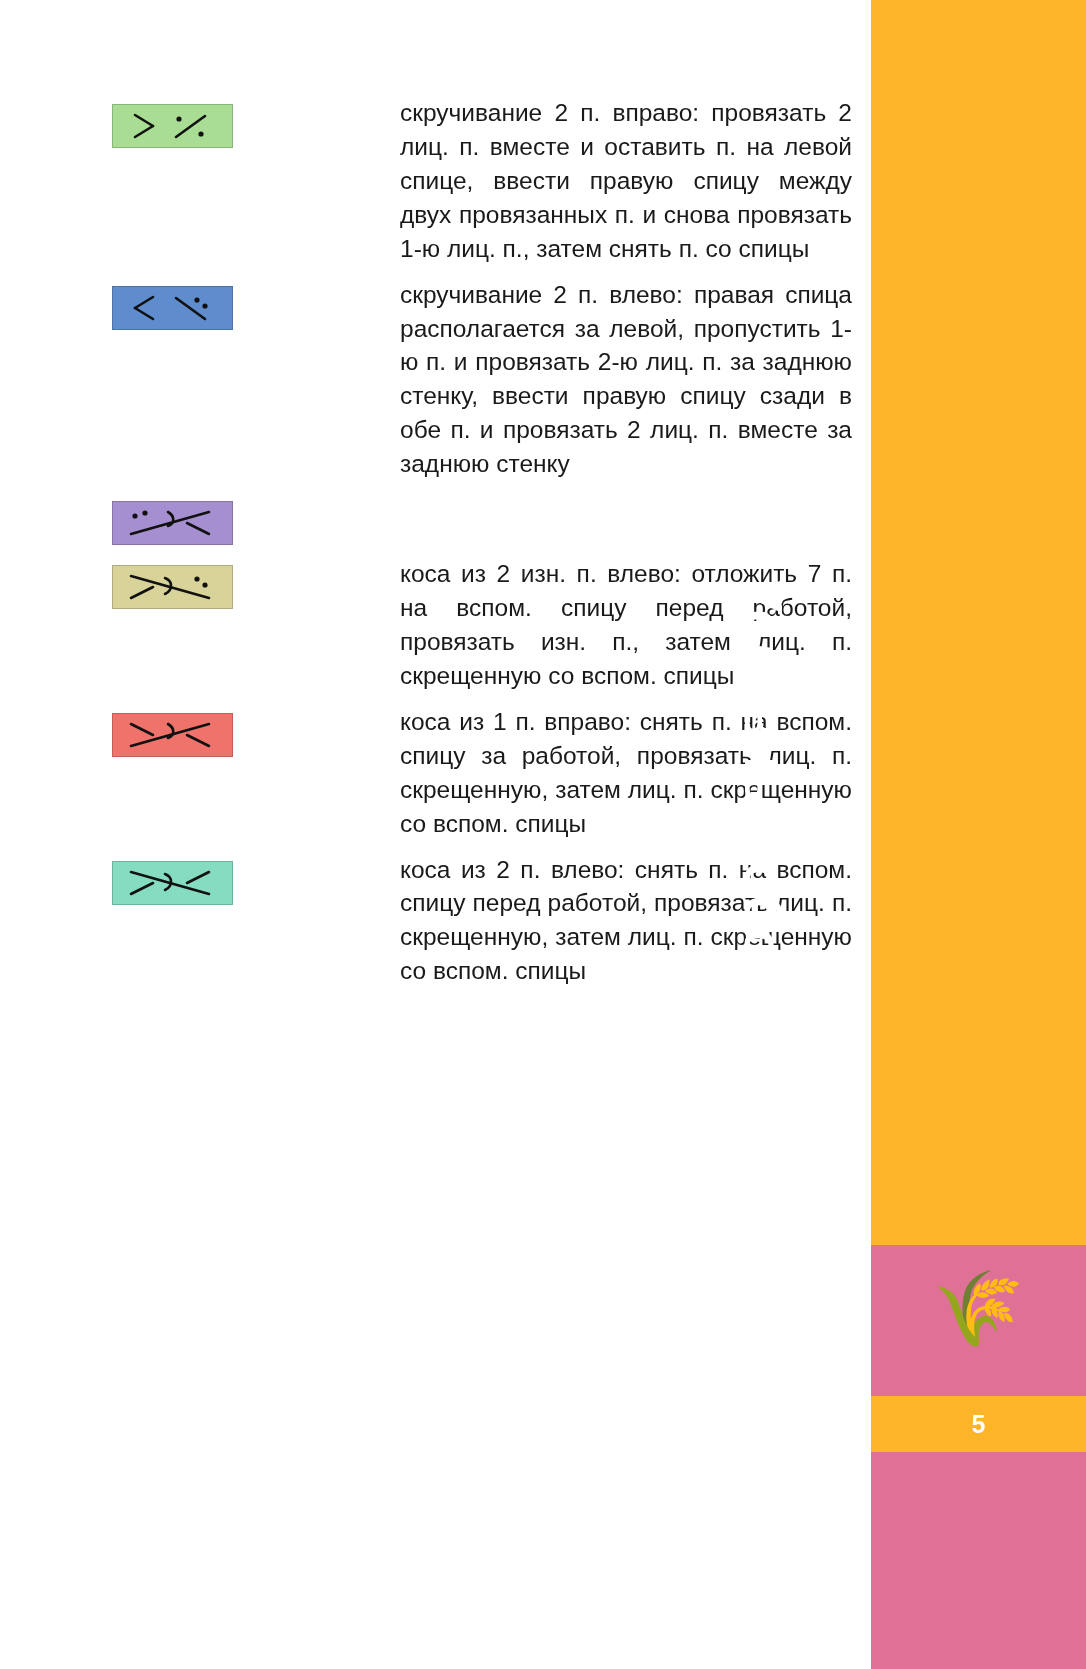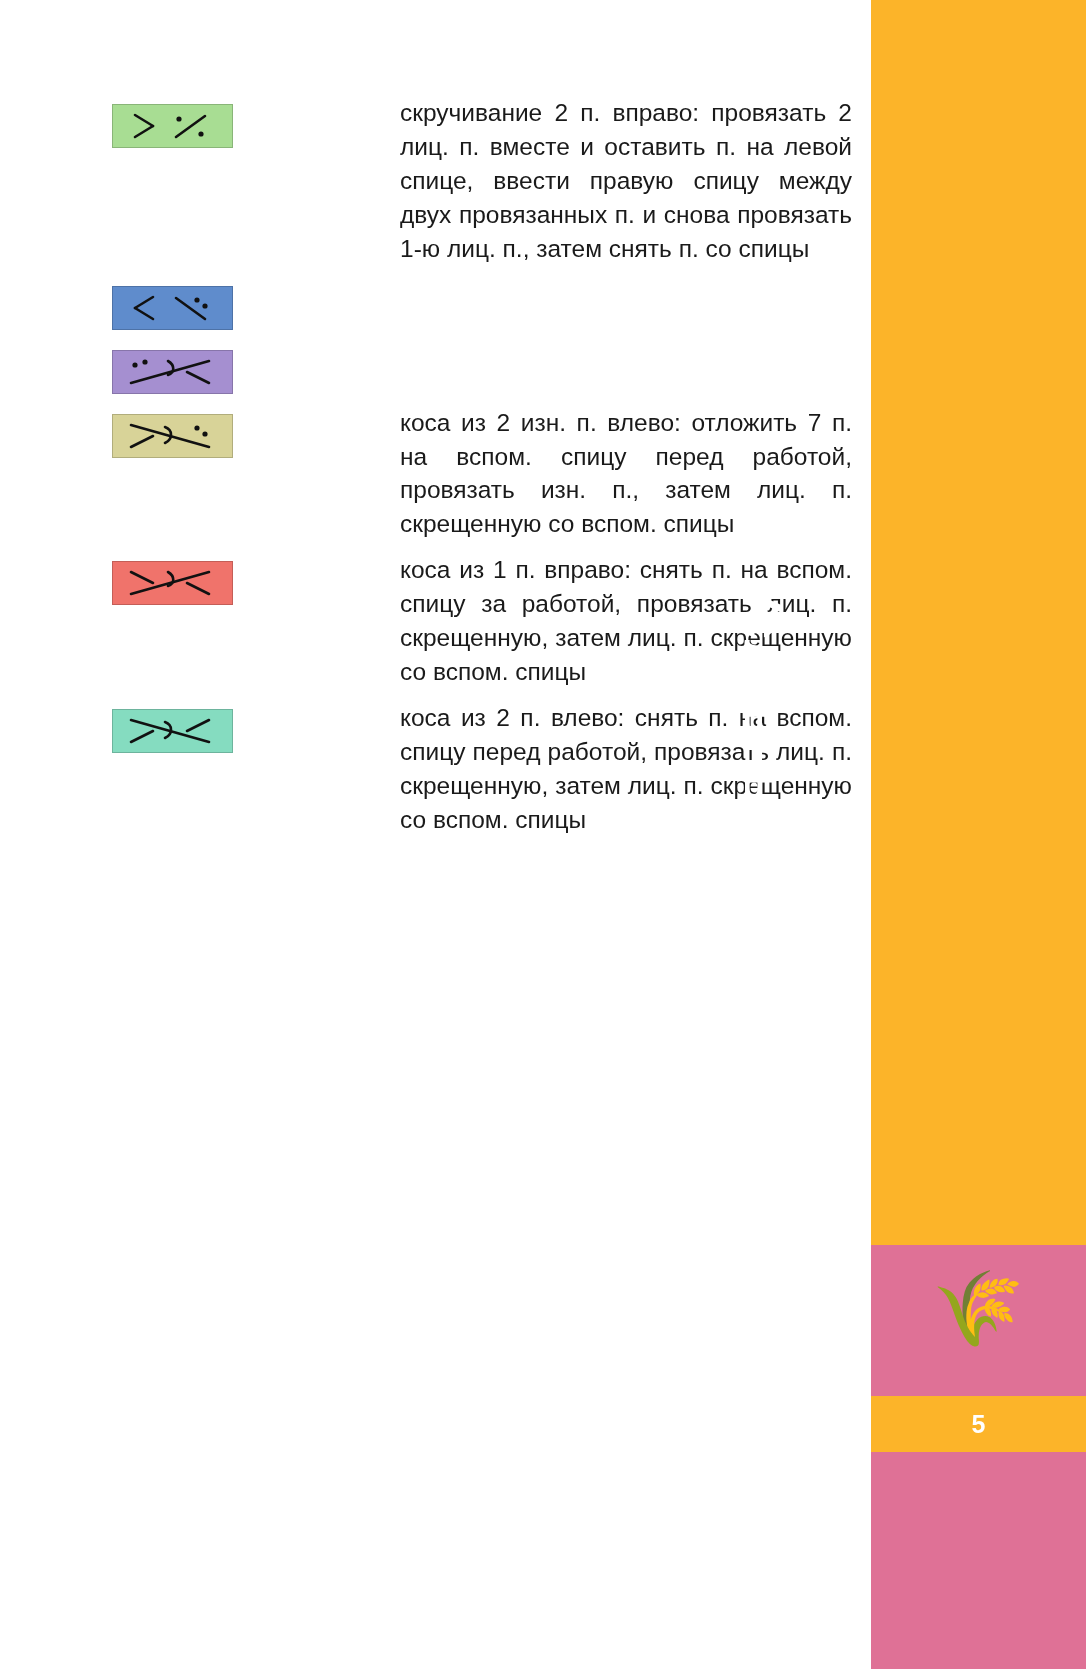--- a/index.html
+++ b/index.html
@@ -166,20 +166,21 @@
               <path d="M22 21 L40 32"></path>
               <path d="M63 11 L92 32"></path>
             </g>
             <g fill="#111">
               <circle cx="84" cy="13" r="2.6"></circle>
               <circle cx="92" cy="19" r="2.6"></circle>
             </g>
           </svg>
         </div>
       </div>
+      <div class="desc">скручивание 2 п. влево: правая спица располагается за левой, пропустить 1-ю п. и провязать 2-ю лиц. п. за заднюю стен­ку, ввести правую спицу сзади в обе п. и провязать 2 лиц. п. вместе за заднюю стенку</div>
     </div>
 
     <div class="row">
       <div class="sym-cell">
         <div class="swatch" style="background:#a58fd0">
           <svg width="119" height="42" viewBox="0 0 119 42">
             <g stroke="#111" stroke-width="2.6" fill="none" stroke-linecap="round">
               <path d="M18 32 L96 10"></path>
               <path d="M55 10 C 62 14, 62 22, 55 24"></path>
               <path d="M96 32 L74 21"></path>

